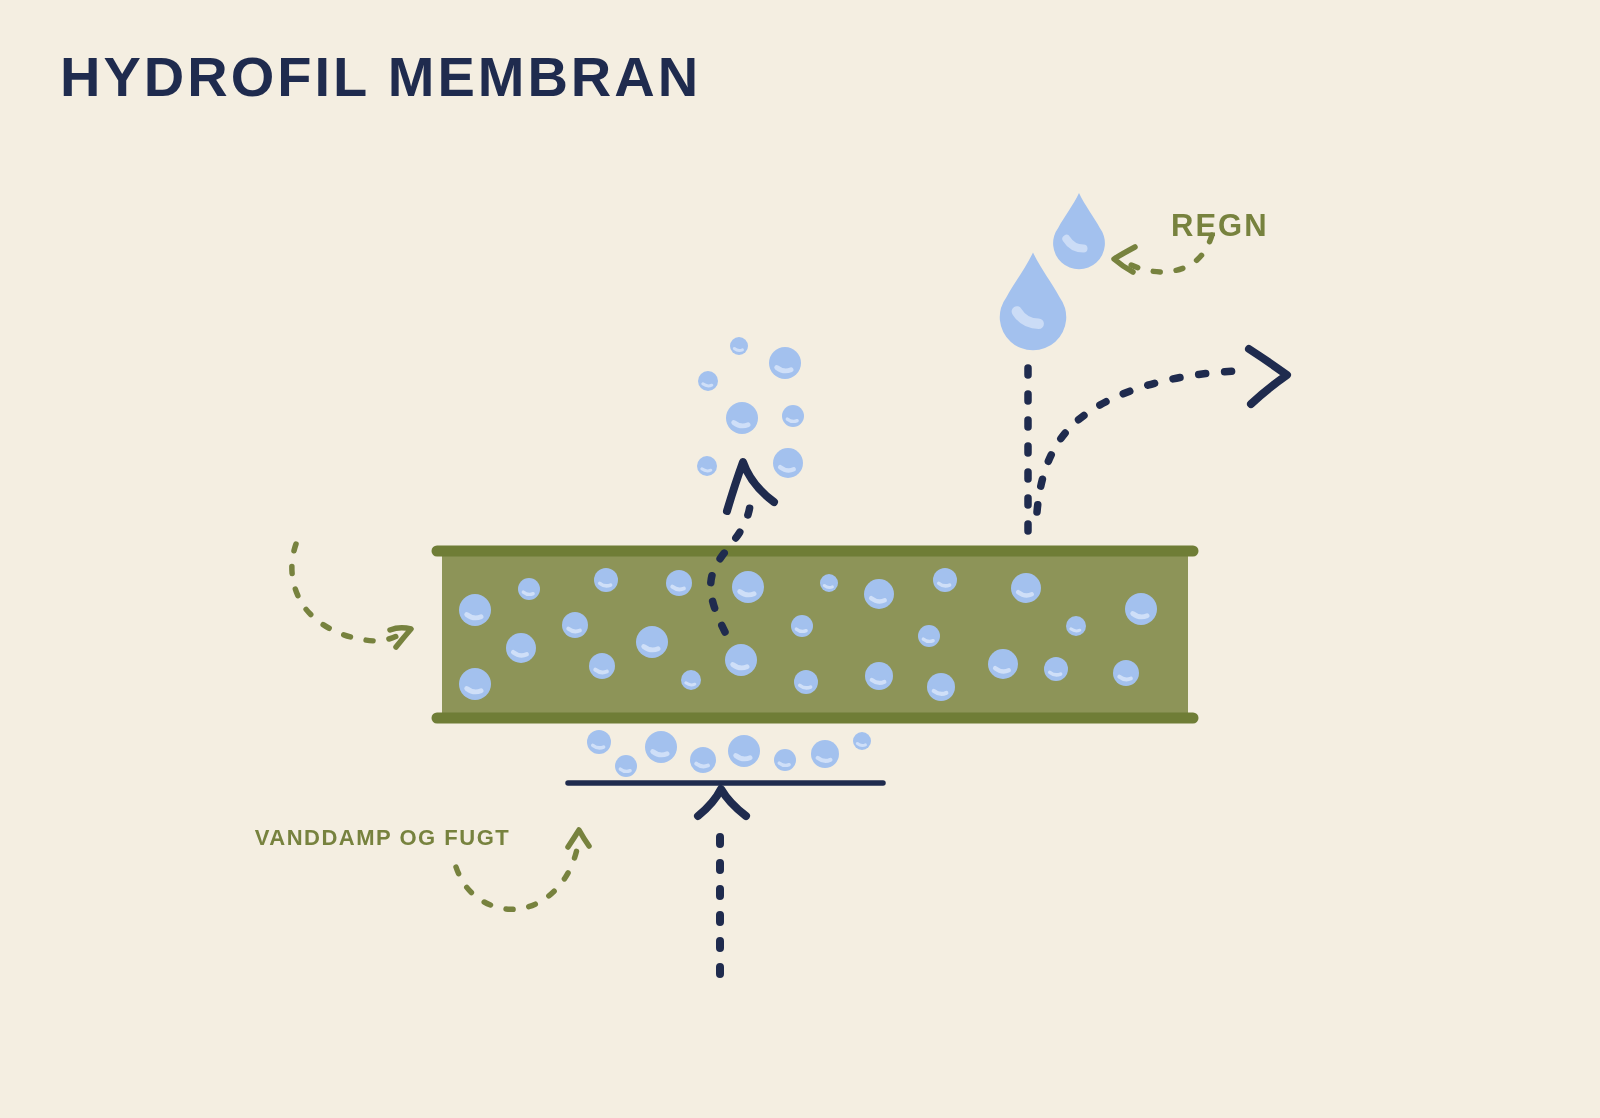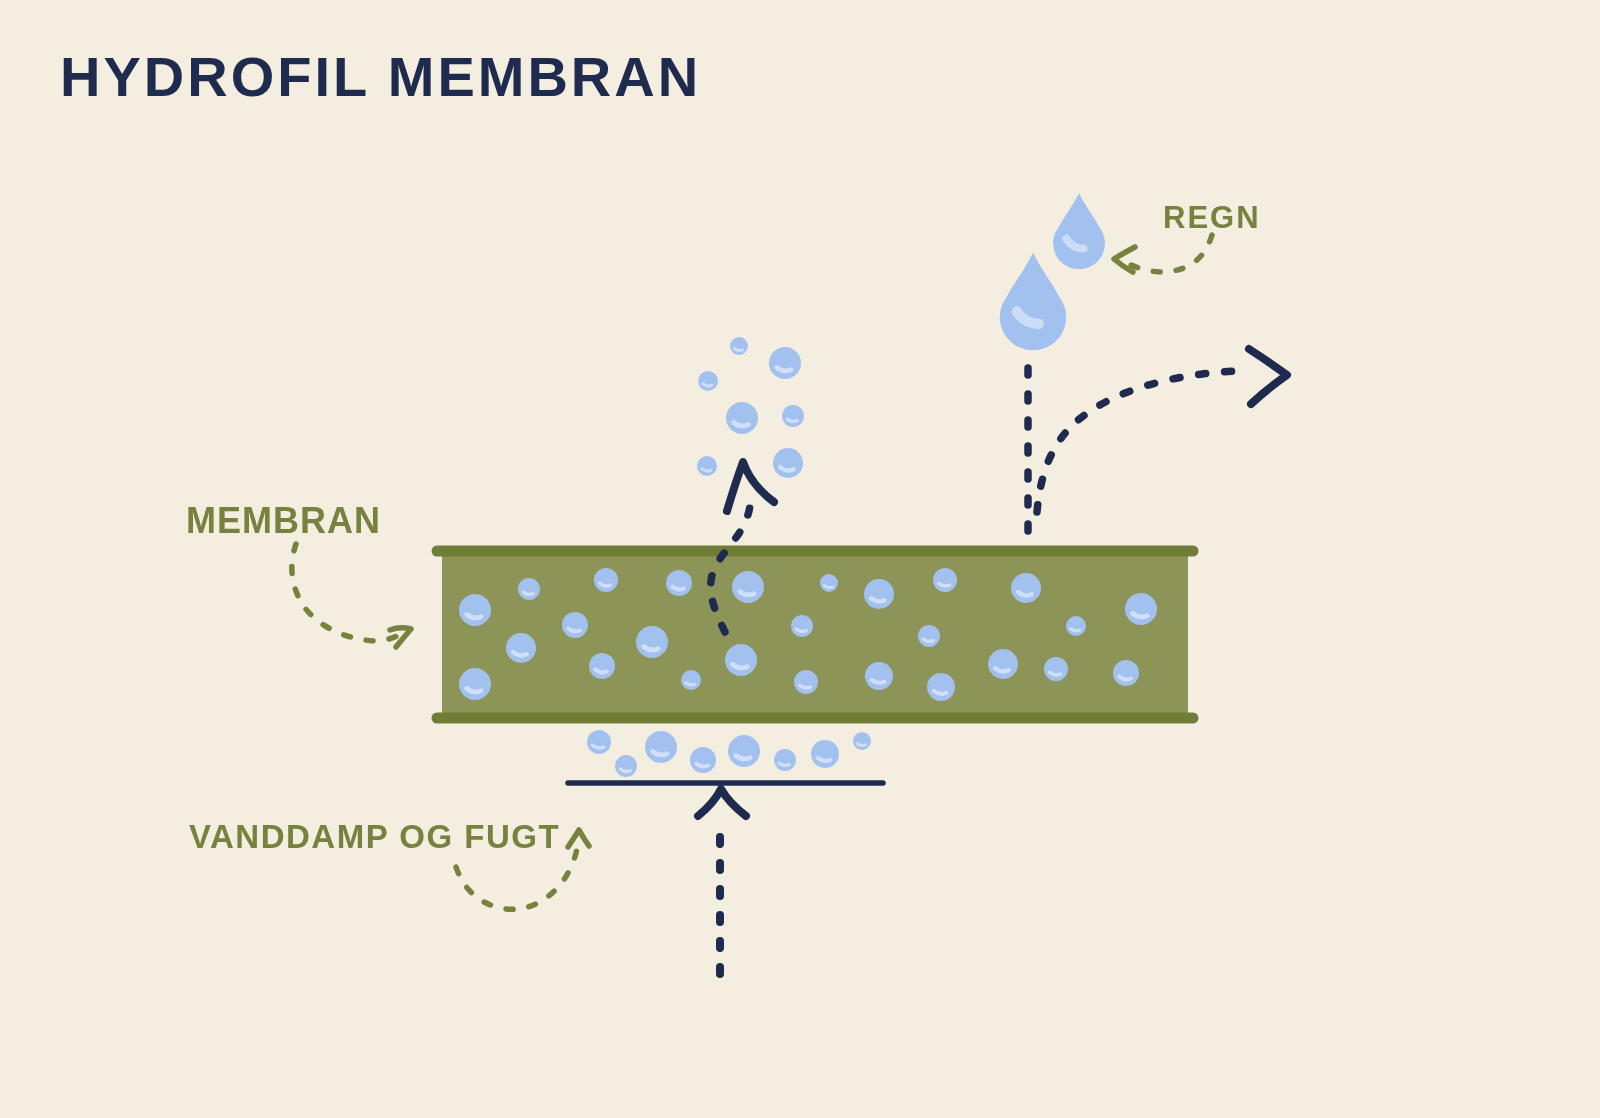--- a/index.html
+++ b/index.html
@@ -7,26 +7,26 @@
   .canvas{
     position:relative;width:1600px;height:1118px;overflow:hidden;
     background:var(--background,#f4eee1);
   }
   .page-title{
     position:absolute;left:44px;top:30px;margin:16px;
     font-size:56px;font-weight:bold;letter-spacing:3px;line-height:1.1;
     color:var(--navy,#1f2b4e);white-space:nowrap;
   }
   .olive-label{
-    position:absolute;margin:0;font-weight:bold;color:var(--olive,#77823e);
+    position:absolute;margin:8px;font-weight:bold;color:var(--olive,#77823e);
     white-space:nowrap;
   }
   .membrane-label{left:186px;top:500px;font-size:36px;letter-spacing:1px;}
   .rain-label{left:1163px;top:200px;font-size:31px;letter-spacing:2px;}
-  .vapor-label{left:182px;top:816px;width:385px;text-align:center;font-size:33px;
+  .vapor-label{left:182px;top:816px;width:385px;text-align:center;font-size:22px;
     letter-spacing:1.5px;line-height:1.3;white-space:normal;}
   svg.scene{position:absolute;left:0;top:0;width:1600px;height:1118px;display:block;}
   .membrane-fill{fill:var(--membrane-fill,#8d9458);}
   .membrane-edge{stroke:var(--membrane-edge,#6f7d36);stroke-width:11;stroke-linecap:round;}
   .bubble{fill:var(--bubble-fill,#a3c1ee);}
   .bubble-hl{stroke:var(--bubble-highlight,#cfdff8);fill:none;stroke-linecap:round;}
   .drop{fill:var(--bubble-fill,#a3c1ee);}
   .drop-hl{stroke:var(--drop-highlight,#cbdcf6);stroke-width:11;fill:none;stroke-linecap:round;}
   .navy-dash{stroke:var(--navy,#1f2b4e);stroke-width:8;fill:none;stroke-linecap:round;stroke-dasharray:7 19;}
   .navy-dash-thin{stroke:var(--navy,#1f2b4e);stroke-width:7.5;fill:none;stroke-linecap:round;stroke-dasharray:7 19;}
@@ -259,19 +259,18 @@
           <path class="drop" d="M0,-50 C8,-33 20,-18 28,-3 A35,35 0 1,1 -28,-3 C-20,-18 -8,-33 0,-50 Z"></path>
           <path class="drop-hl" d="M-17,12 Q-9,25 6,25"></path>
         </g>
         <g transform="translate(1079 230) scale(0.74)">
           <path class="drop" d="M0,-50 C8,-33 20,-18 28,-3 A35,35 0 1,1 -28,-3 C-20,-18 -8,-33 0,-50 Z"></path>
           <path class="drop-hl" d="M-17,12 Q-9,25 6,25"></path>
         </g>
       </g>
   </svg>
 
-  <p class="olive-label membrane-label">MEMBRAN</p>
   <p class="olive-label rain-label">REGN</p>
   <p class="olive-label vapor-label">
     <span>VANDDAMP OG FUGT</span><br>
   </p>
 
 </div>
 
 </body></html>

